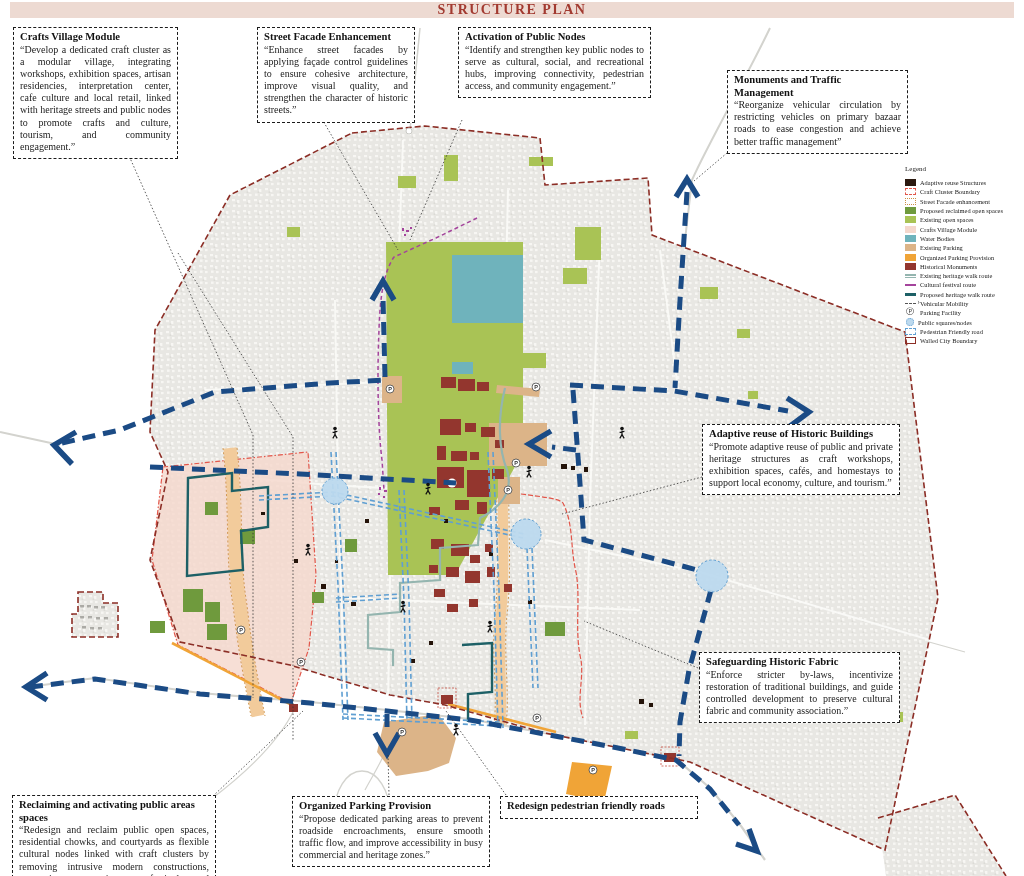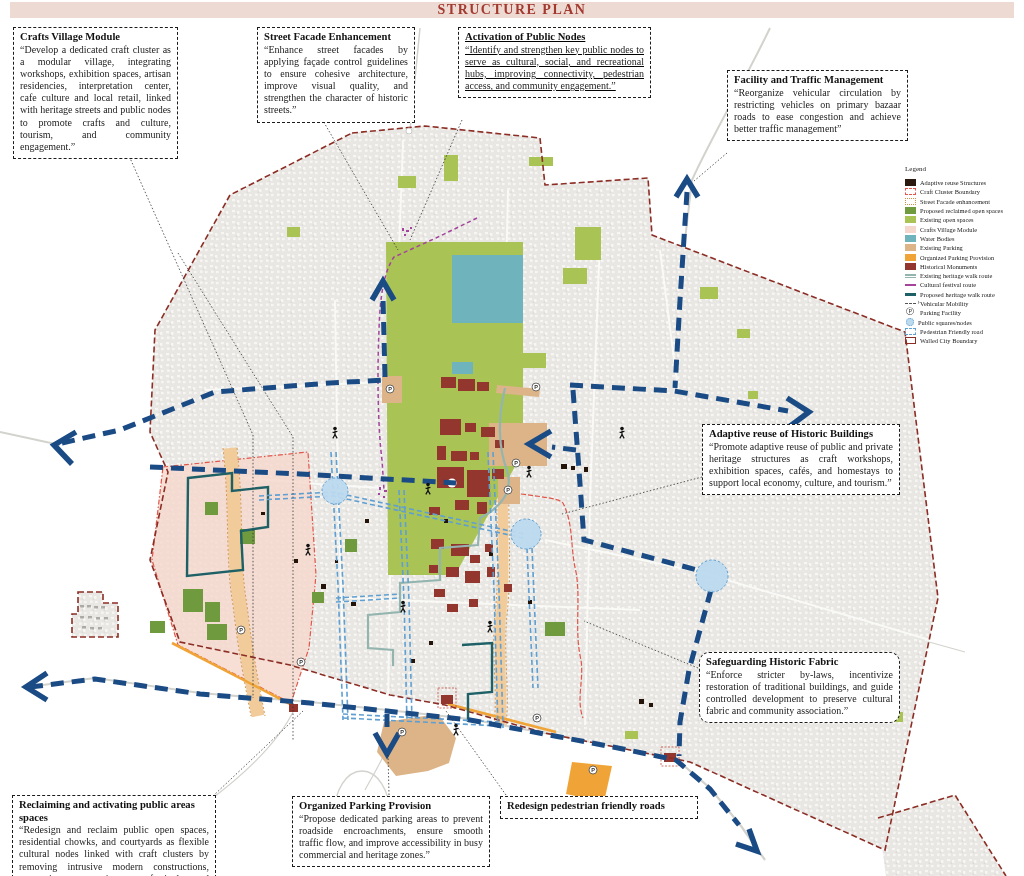--- a/index.html
+++ b/index.html
@@ -10,25 +10,25 @@
   .band{position:absolute;left:10px;top:2px;width:1004px;height:16px;background:#eddad2;}
   .band h1{margin:0;text-align:center;font-size:14px;line-height:16px;font-weight:bold;
            letter-spacing:1.5px;color:#a23a30;font-family:"Liberation Serif",serif;}
   
   .anno{position:absolute;background:#fff;border:1.6px dashed #1b1b1b;padding:3px 6px 5px 6px;
         box-sizing:border-box;z-index:6;}
   .anno .t{font-weight:bold;font-size:10.6px;line-height:1.18;color:#111;}
   .anno .b{font-size:10px;line-height:1.22;color:#222;text-align:justify;}
   .b1{left:13px;top:27px;width:165px;}
   .b2{left:257px;top:27px;width:158px;}
-  .b3{left:458px;top:27px;width:193px;text-decoration:underline;}
+  .b3{left:458px;top:27px;width:193px;}
   .b4{left:727px;top:70px;width:181px;}
   .b5{left:12px;top:210px;width:169px;}
   .b6{left:702px;top:424px;width:198px;font-family:Liberation Serif, serif;}
-  .b7{left:699px;top:652px;width:201px;border-radius:10px;}
+  .b7{left:699px;top:652px;width:201px;}
   .b8{left:12px;top:795px;width:204px;}
   .b9{left:292px;top:796px;width:198px;}
   .b10{left:500px;top:796px;width:198px;}
   
   #legend{position:absolute;left:905px;top:152px;width:118px;z-index:5;}
   #legend .lt{font-size:7px;margin-bottom:5px;color:#222;margin-top:13px;}
   .li{display:flex;align-items:center;height:9.3px;font-size:6.4px;color:#222;white-space:nowrap;}
   .sw{width:11px;height:7px;flex:0 0 auto;margin-right:4px;box-sizing:border-box;position:relative;}
   .sw-adaptive{background:#2b190f;}
   .sw-craftb{border:1px dashed #e2564a;}
@@ -409,21 +409,21 @@
   </div>
   <div class="anno b2">
     <div class="t">Street Facade Enhancement</div>
     <div class="b">“Enhance street facades by applying façade control guidelines to ensure cohesive architecture, improve visual quality, and strengthen the character of historic streets.”</div>
   </div>
   <div class="anno b3">
     <div class="t">Activation of Public Nodes</div>
     <div class="b">“Identify and strengthen key public nodes to serve as cultural, social, and recreational hubs, improving connectivity, pedestrian access, and community engagement.”</div>
   </div>
   <div class="anno b4">
-    <div class="t">Facility and Traffic Management</div>
+    <div class="t">Monuments and Traffic Management</div>
     <div class="b">“Reorganize vehicular circulation by restricting vehicles on primary bazaar roads to ease congestion and achieve better traffic management”</div>
   </div>
   <div class="anno b6">
     <div class="t">Adaptive reuse of Historic Buildings</div>
     <div class="b">“Promote adaptive reuse of public and private heritage structures as craft workshops, exhibition spaces, cafés, and homestays to support local economy, culture, and tourism.”</div>
   </div>
   <div class="anno b7">
     <div class="t">Safeguarding Historic Fabric</div>
     <div class="b">“Enforce stricter by-laws, incentivize restoration of traditional buildings, and guide controlled development to preserve cultural fabric and community association.”</div>
   </div>

